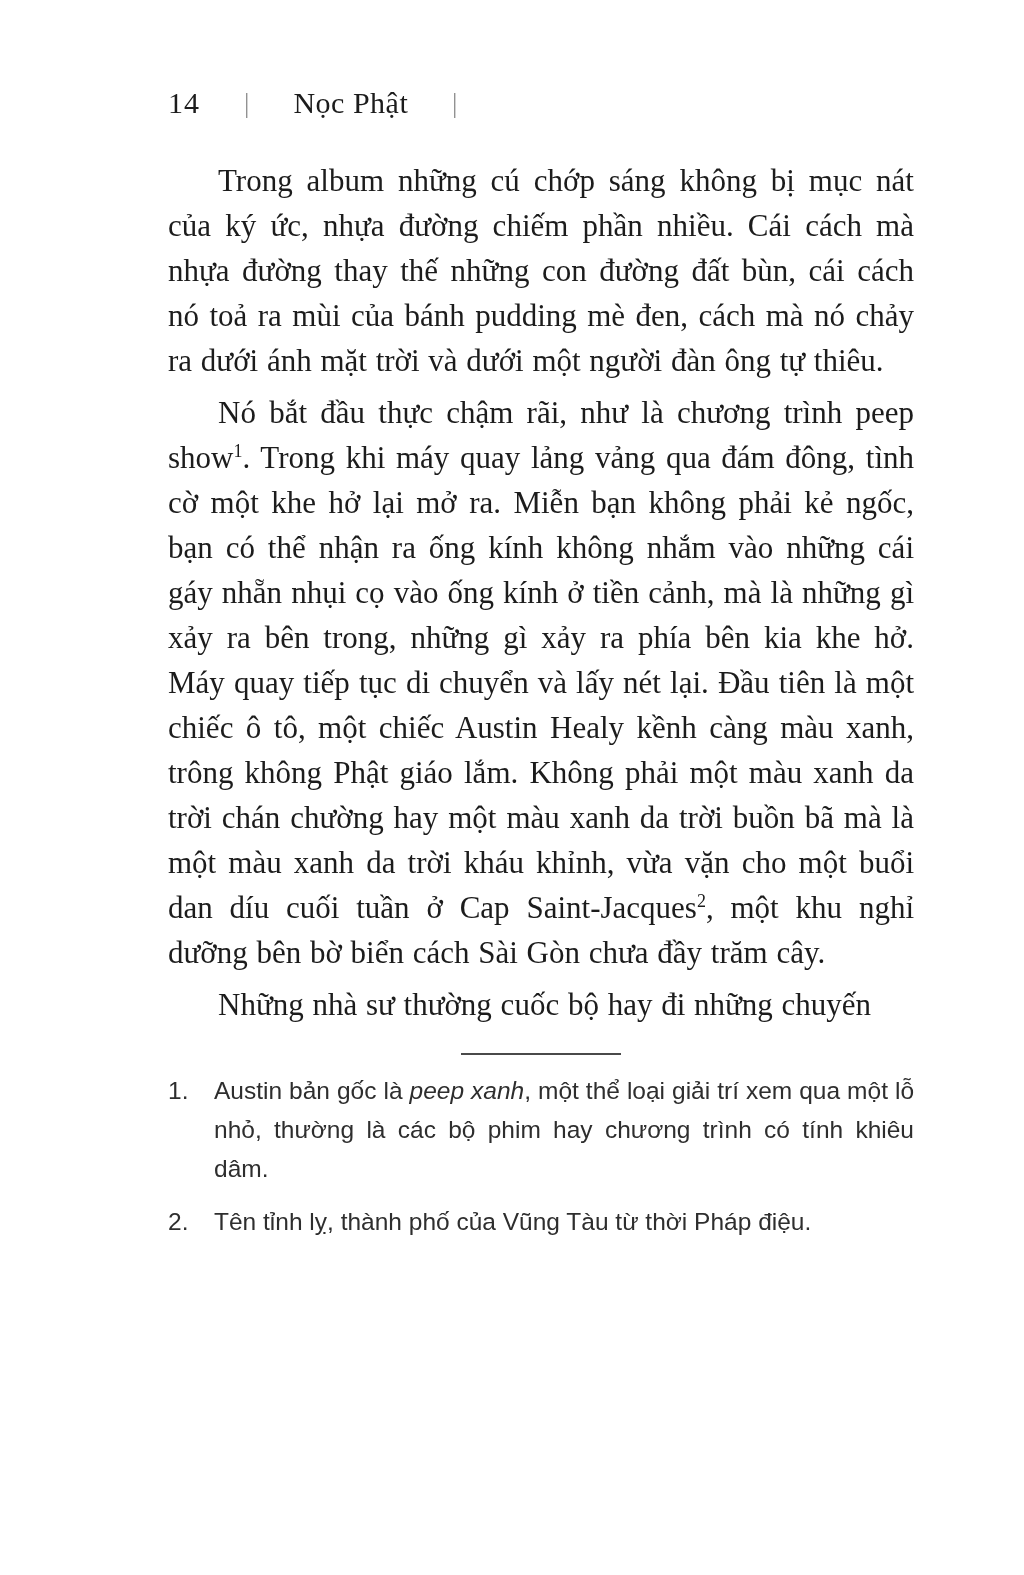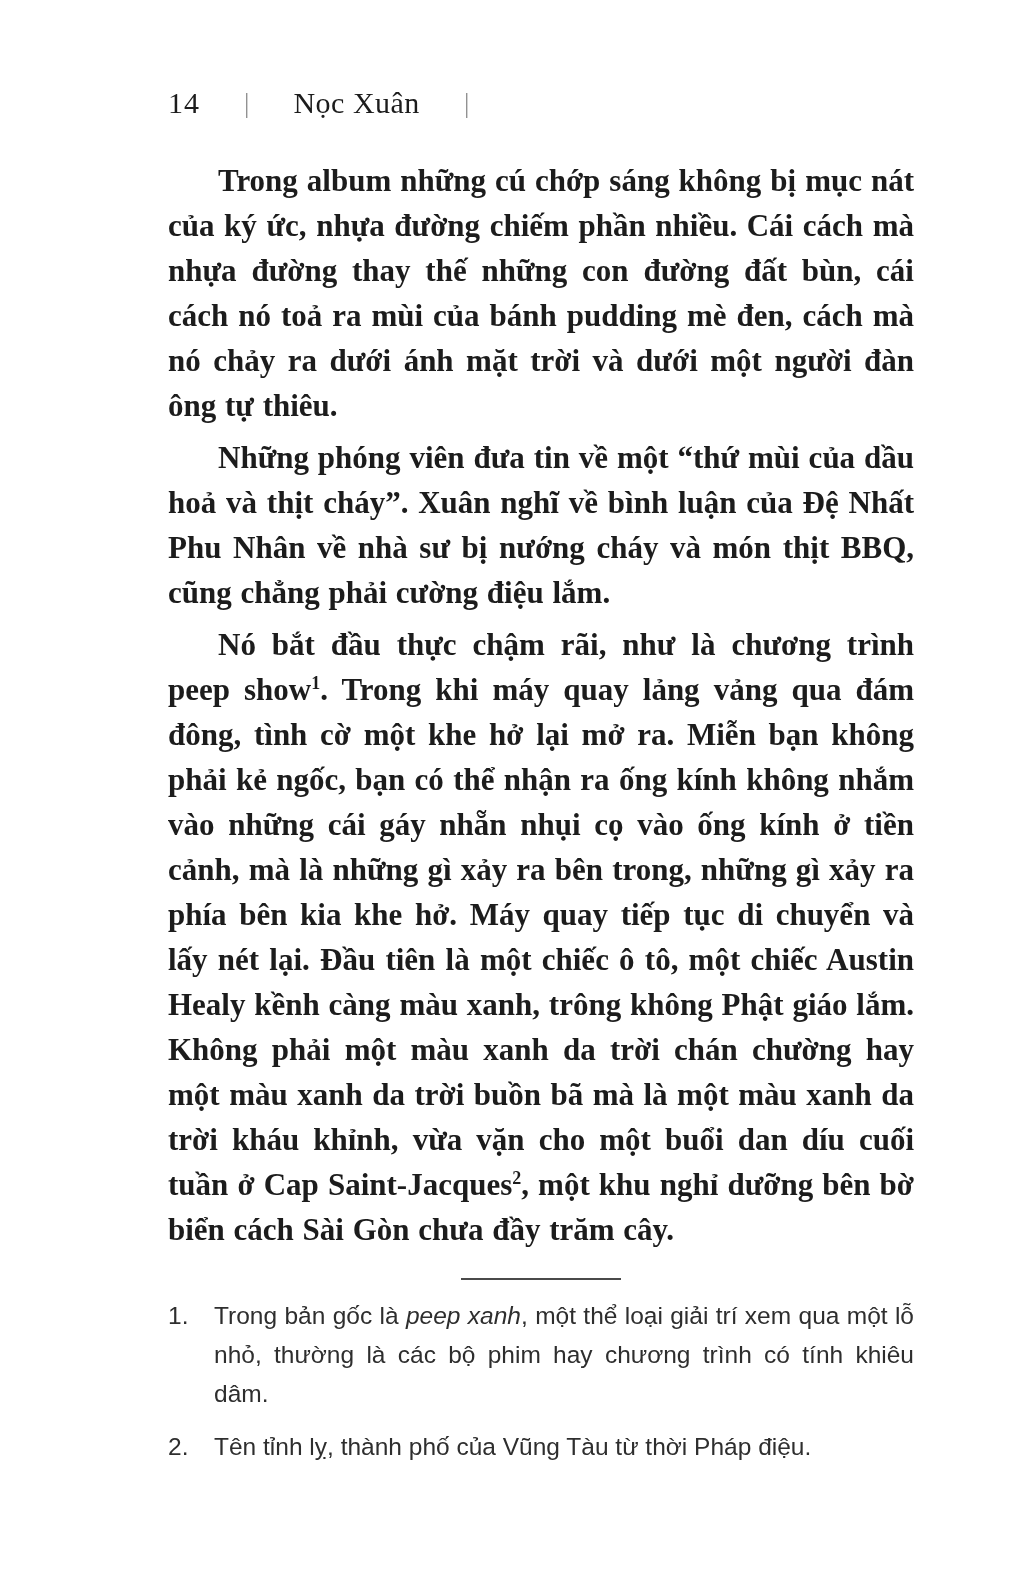--- a/index.html
+++ b/index.html
@@ -39,21 +39,20 @@
     color: var(--divider, #6d6d6d);
     transform: scaleX(0.75);
   }
   .page-title {
     font-size: 30px;
     letter-spacing: 0.5px;
   }
   
   .body-text {
     margin-top: 38px;
-    font-weight: bold;
   }
   .para {
     margin: 0 0 7px 0;
     font-size: 31px;
     line-height: 45px;
     text-align: justify;
     text-indent: 50px;
     color: var(--ink, #1c1c1c);
     word-spacing: 1px;
   }
@@ -92,36 +91,36 @@
   }
 </style>
 </head>
 <body>
 
 <div class="page">
 
   <header class="page-header">
     <span class="page-number">14</span>
     <span class="header-divider">|</span>
-    <span class="page-title">Nọc Xuân</span>
+    <span class="page-title">Nọc Phật</span>
     <span class="header-divider">|</span>
   </header>
 
   <main class="body-text">
       <p class="para"><span>Trong album những cú chớp sáng không bị mục nát của ký ức, nhựa đường chiếm phần nhiều. Cái cách mà nhựa đường thay thế những con đường đất bùn, cái cách nó toả ra mùi của bánh pudding mè đen, cách mà nó chảy ra dưới ánh mặt trời và dưới một người đàn ông tự thiêu.</span></p>
-      <p class="para"><span>Những phóng viên đưa tin về một “thứ mùi của dầu hoả và thịt cháy”. Xuân nghĩ về bình luận của Đệ Nhất Phu Nhân về nhà sư bị nướng cháy và món thịt BBQ, cũng chẳng phải cường điệu lắm.</span></p>
       <p class="para"><span>Nó bắt đầu thực chậm rãi, như là chương trình peep show</span><sup class="sup">1</sup><span>. Trong khi máy quay lảng vảng qua đám đông, tình cờ một khe hở lại mở ra. Miễn bạn không phải kẻ ngốc, bạn có thể nhận ra ống kính không nhắm vào những cái gáy nhẵn nhụi cọ vào ống kính ở tiền cảnh, mà là những gì xảy ra bên trong, những gì xảy ra phía bên kia khe hở. Máy quay tiếp tục di chuyển và lấy nét lại. Đầu tiên là một chiếc ô tô, một chiếc Austin Healy kềnh càng màu xanh, trông không Phật giáo lắm. Không phải một màu xanh da trời chán chường hay một màu xanh da trời buồn bã mà là một màu xanh da trời kháu khỉnh, vừa vặn cho một buổi dan díu cuối tuần ở Cap Saint-Jacques</span><sup class="sup">2</sup><span>, một khu nghỉ dưỡng bên bờ biển cách Sài Gòn chưa đầy trăm cây.</span></p>
+      <p class="para"><span>Những nhà sư thường cuốc bộ hay đi những chuyến</span></p>
     </main>
 
   <hr class="footnote-rule">
 
   <section class="footnotes">
       <div class="footnote">
         <span class="fn-marker">1.</span>
-        <span class="fn-text"><span>Trong bản gốc là </span><span class="italic">peep xanh</span><span>, một thể loại giải trí xem qua một lỗ nhỏ, thường là các bộ phim hay chương trình có tính khiêu dâm.</span></span>
+        <span class="fn-text"><span>Austin bản gốc là </span><span class="italic">peep xanh</span><span>, một thể loại giải trí xem qua một lỗ nhỏ, thường là các bộ phim hay chương trình có tính khiêu dâm.</span></span>
       </div>
       <div class="footnote">
         <span class="fn-marker">2.</span>
         <span class="fn-text"><span>Tên tỉnh lỵ, thành phố của Vũng Tàu từ thời Pháp điệu.</span></span>
       </div>
     </section>
 
 </div>
 
 </body></html>

